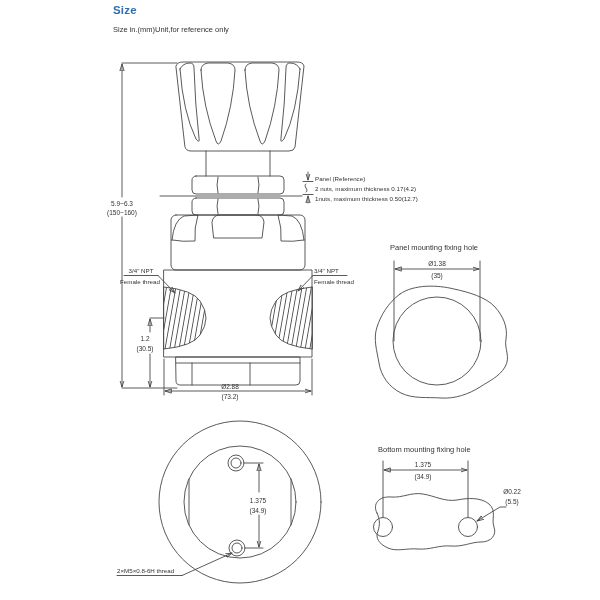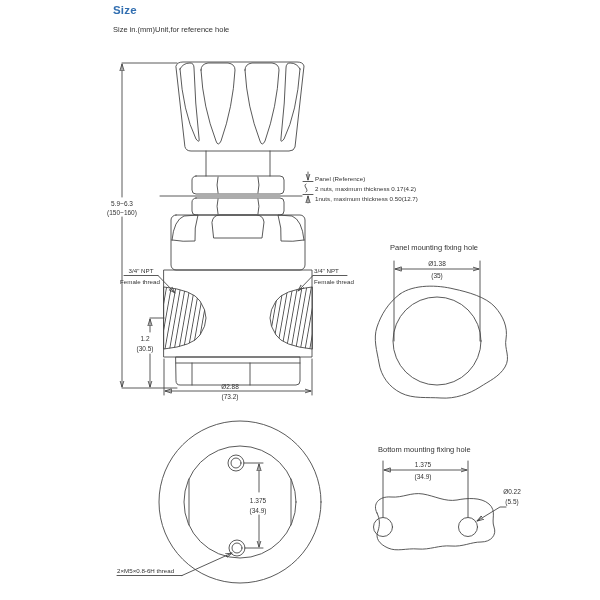--- a/index.html
+++ b/index.html
@@ -25,21 +25,21 @@
   svg.drawing text.t62{font-size:6.2px;}
   svg.drawing text.t75{font-size:7.5px;}
   svg.drawing .mid{text-anchor:middle;}
   svg.drawing .hatched{fill:url(#hatch);}
 </style>
 </head>
 <body>
 
 <div class="canvas">
   <h1 class="page-title">Size</h1>
-  <p class="page-subtitle">Size in.(mm)Unit,for reference hole</p>
+  <p class="page-subtitle">Size in.(mm)Unit,for reference only</p>
 
   <svg class="drawing" width="600" height="600" viewBox="0 0 600 600">
     <defs>
       <marker id="arr" viewBox="0 0 7 6" markerWidth="7" markerHeight="6" refX="6.5" refY="3" orient="auto" markerUnits="userSpaceOnUse">
         <path d="M0,1 L6.5,3 L0,5 Z" fill="#474747" stroke="none"></path>
       </marker>
       <marker id="arrRev" viewBox="0 0 7 6" markerWidth="7" markerHeight="6" refX="0.5" refY="3" orient="auto" markerUnits="userSpaceOnUse">
         <path d="M6.5,1 L0.5,3 L6.5,5 Z" fill="#474747" stroke="none"></path>
       </marker>
       <pattern id="hatch" patternUnits="userSpaceOnUse" width="4.6" height="10" patternTransform="rotate(10)">

